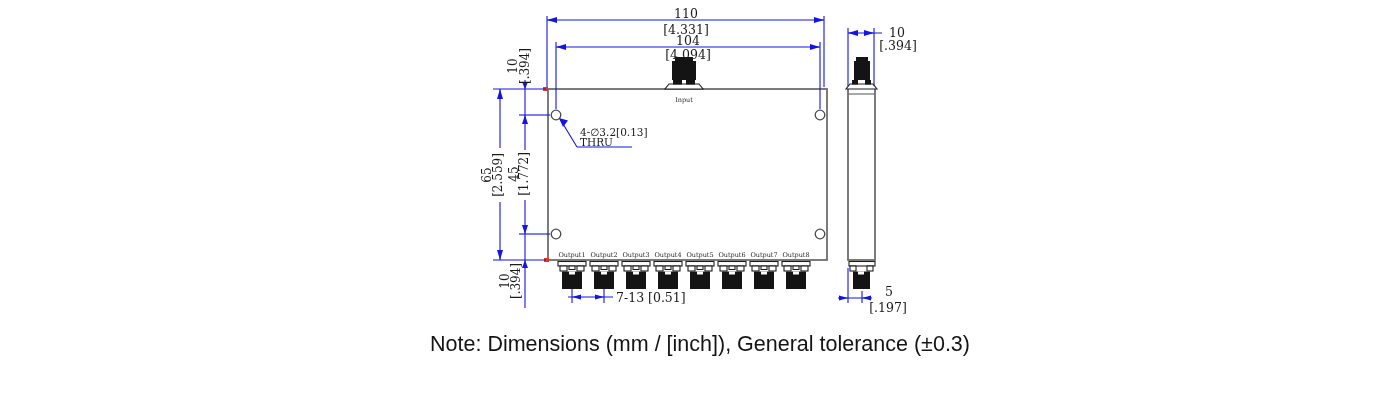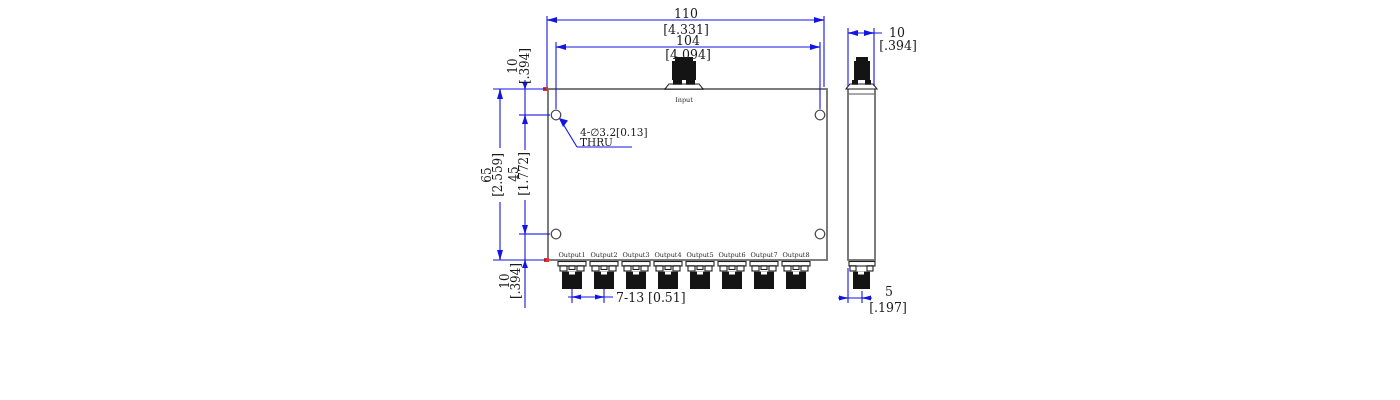--- a/index.html
+++ b/index.html
@@ -187,15 +187,16 @@
 
     <text class="dim-text mid" x="889" y="296">5</text>
     <text class="dim-text mid" x="888" y="312">[.197]</text>
 
     <text class="callout-text" x="580" y="136">4-∅3.2[0.13]</text>
     <text class="callout-text" x="580" y="146">THRU</text>
   </g>
 </svg>
 
   <div class="notes">
+    <div>Note: Dimensions (mm / [inch]), General tolerance (±0.3)</div>
   </div>
 
 </div>
 
 </body></html>

